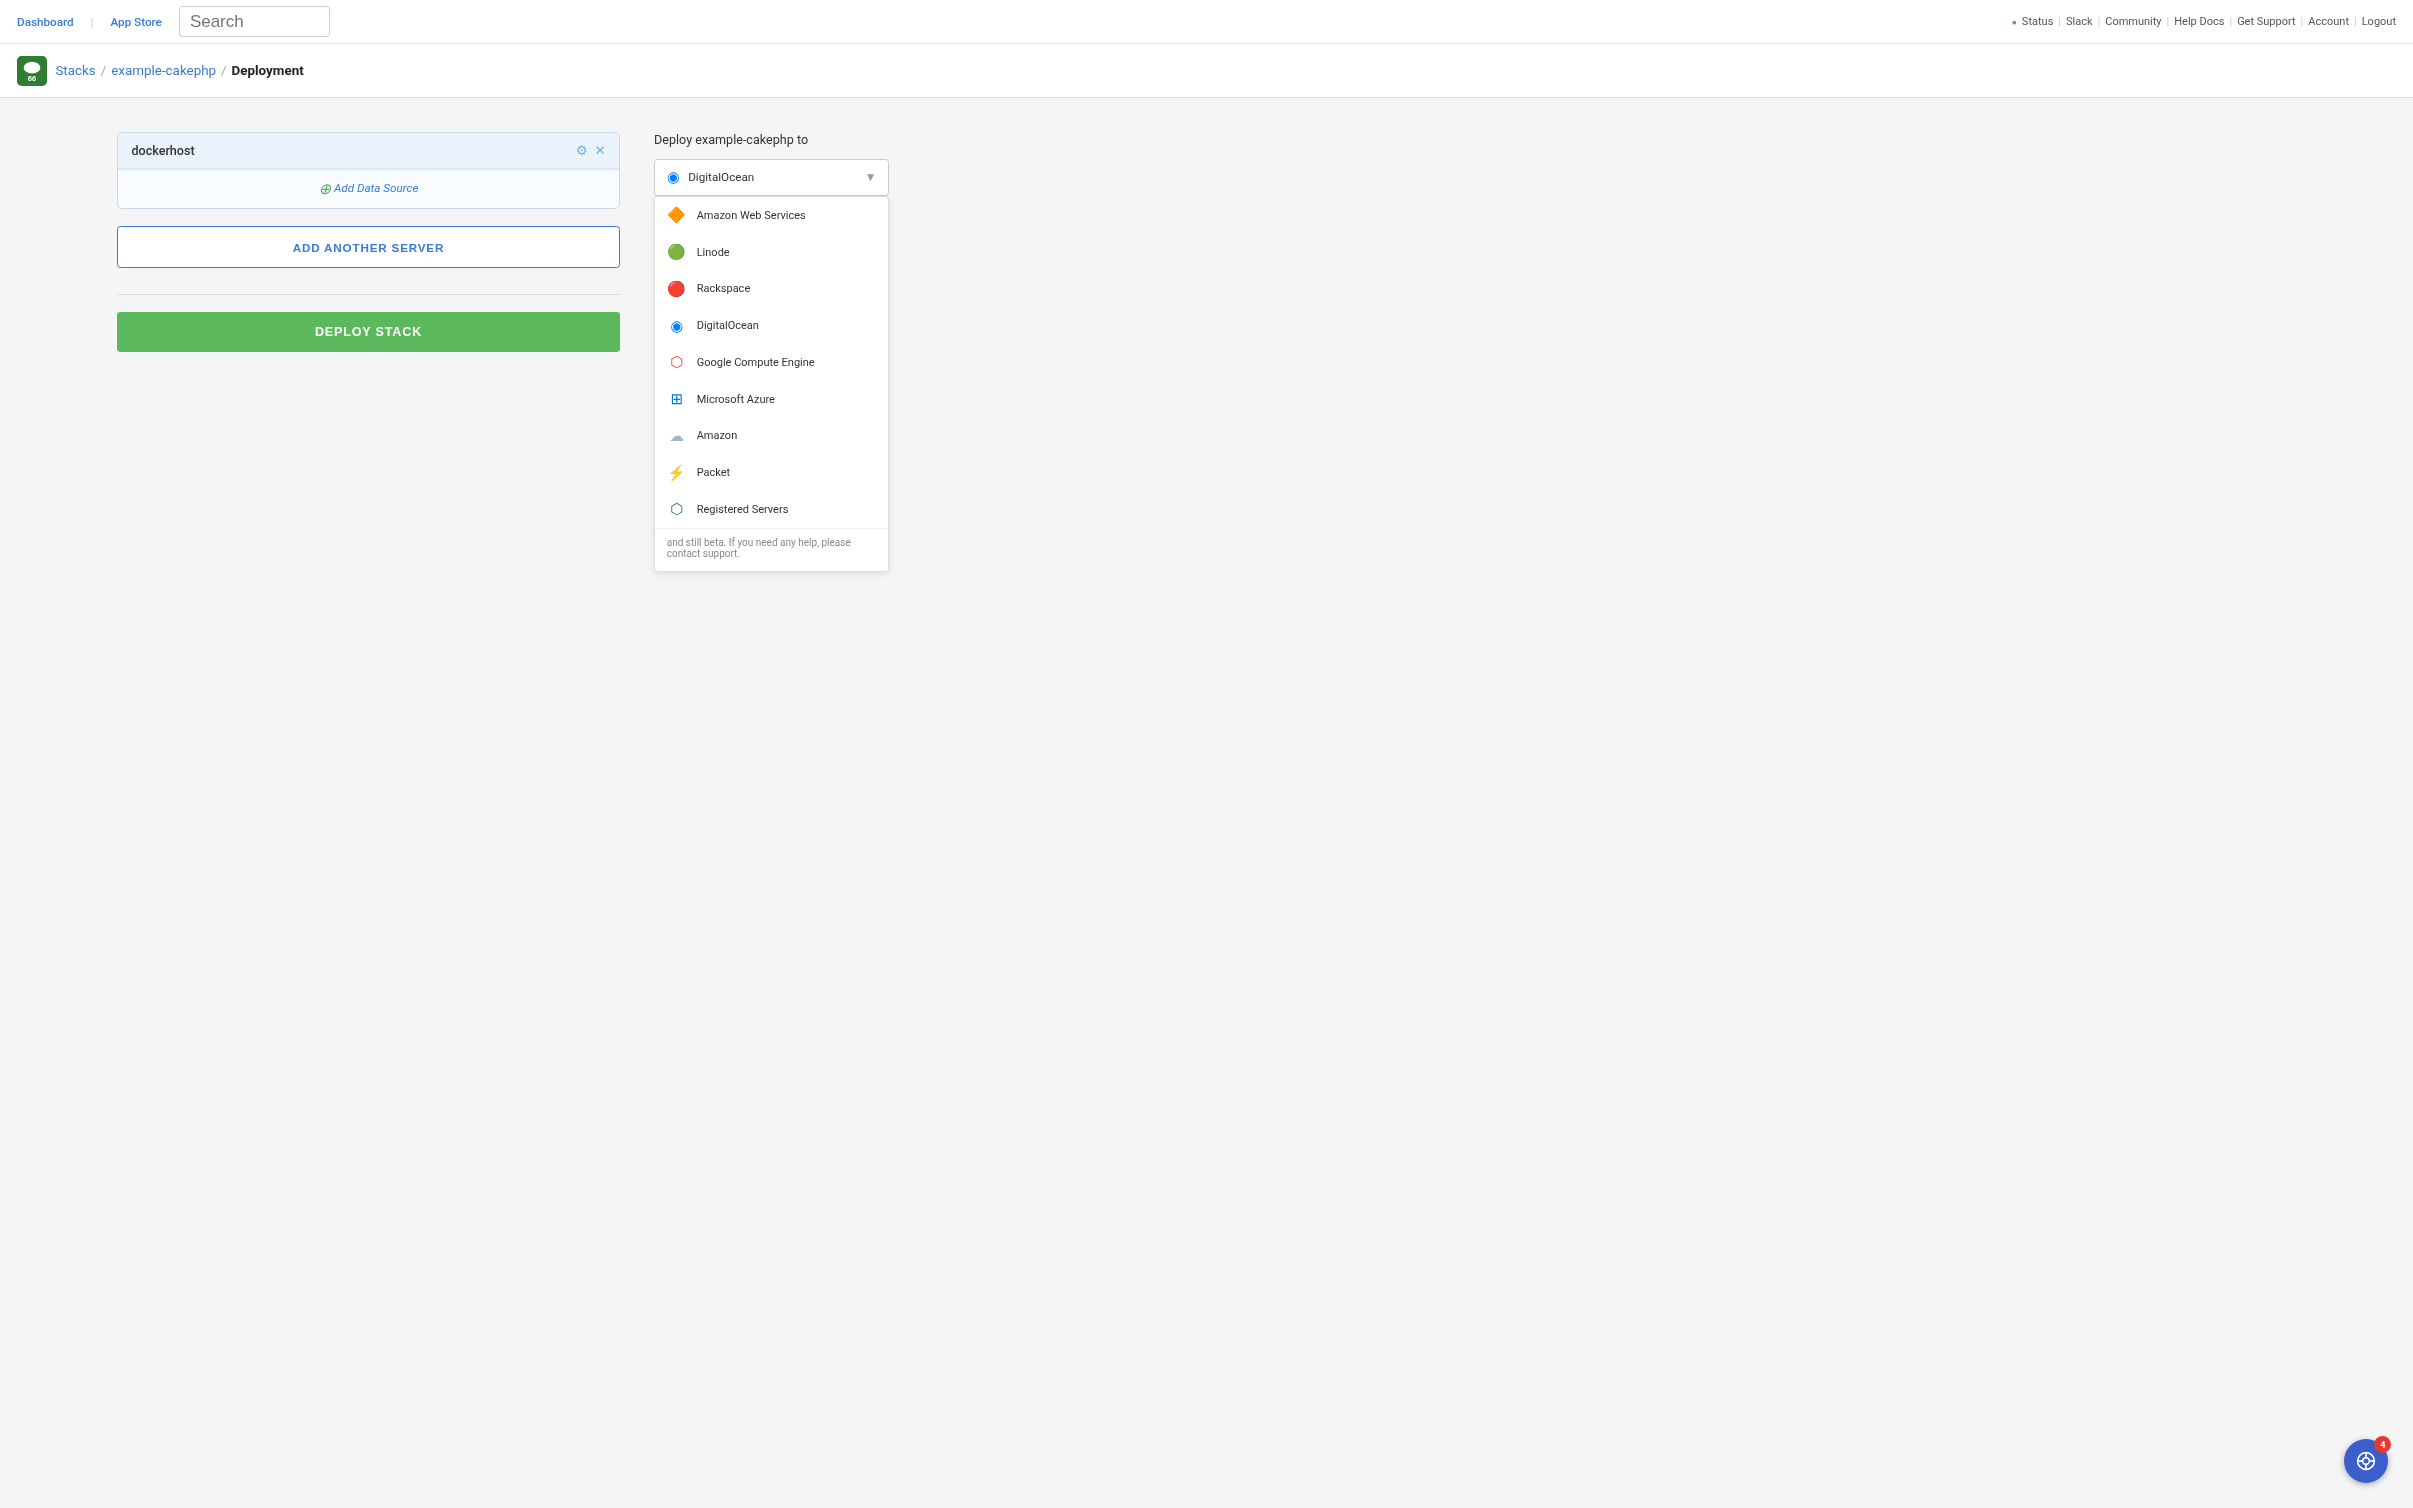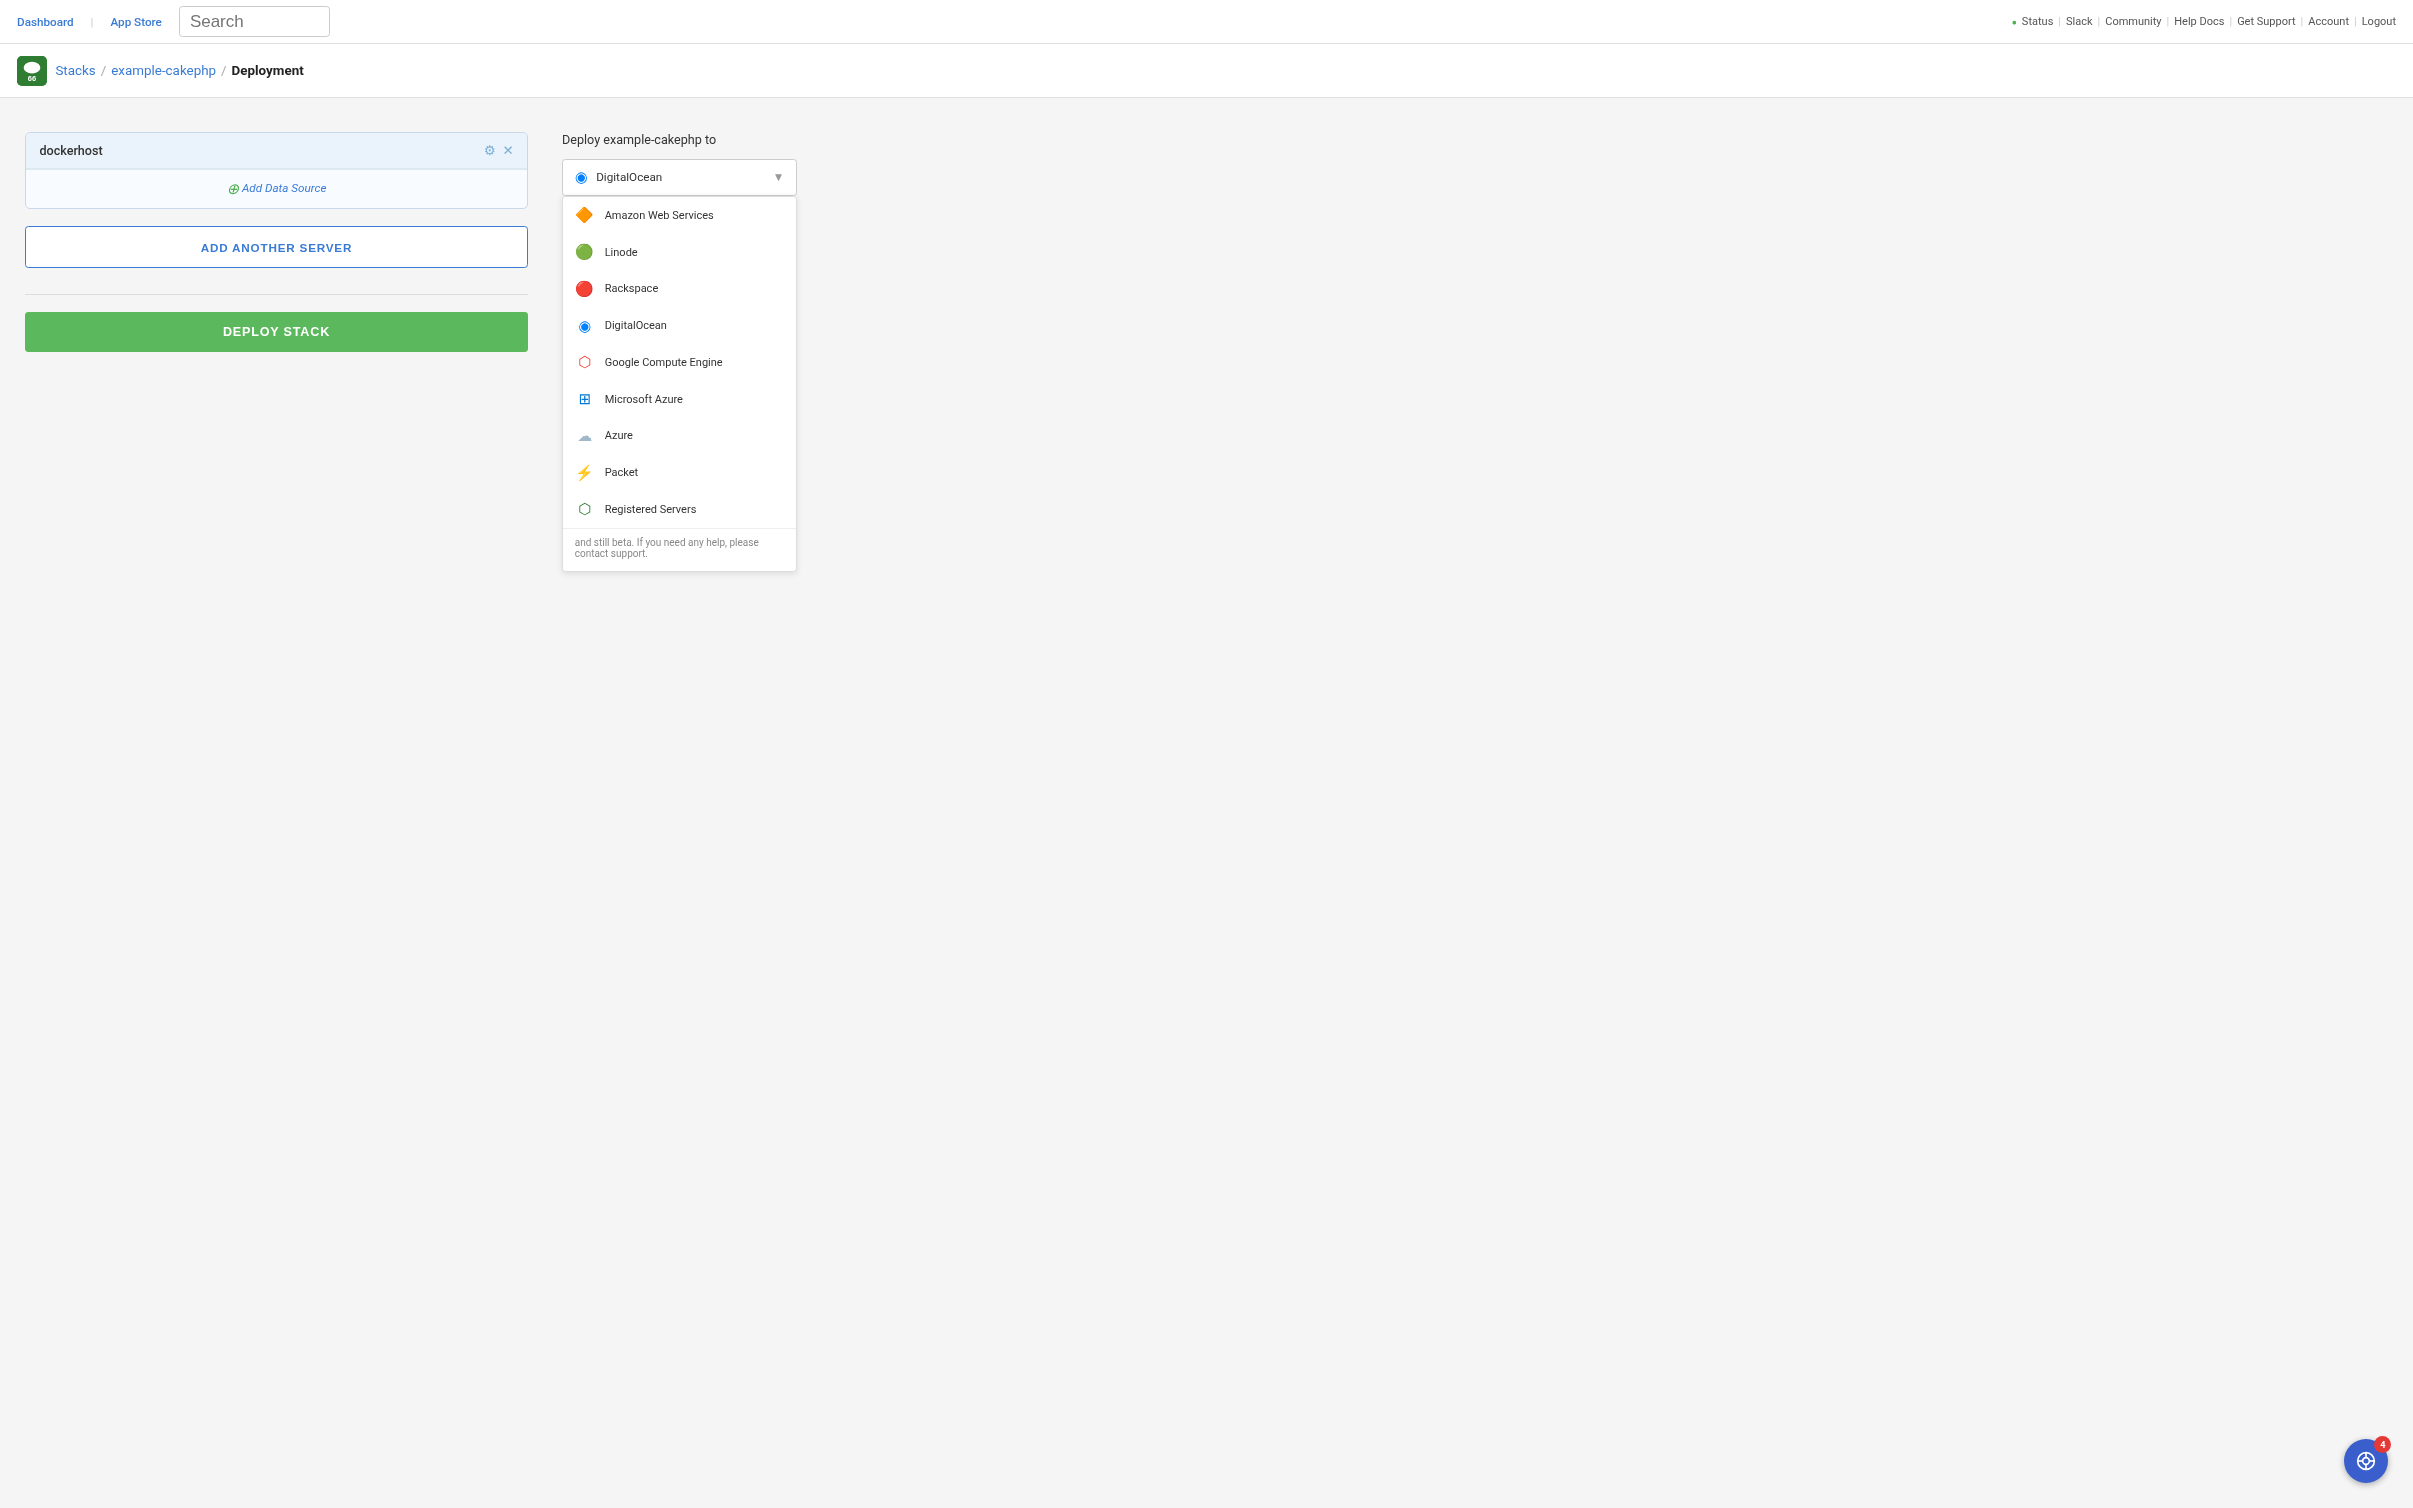--- a/index.html
+++ b/index.html
@@ -49,24 +49,25 @@
       overflow: hidden;
     }
     .cloud66-logo svg { width: 30px; height: 30px; }
     .breadcrumb { display: flex; align-items: center; gap: 5px; font-size: 13.4px; }
     .breadcrumb a { color: #3a7bd5; text-decoration: none; }
     .breadcrumb .sep { color: #aaa; }
     .breadcrumb .current { font-weight: 700; color: #222; }
 
     
     .main-content {
-      padding: 34px 25px;
+      padding: 34px 16px;
       display: flex;
       gap: 34px;
       max-width: 1006px;
+      justify-content: center;
     }
 
     
     .left-panel { flex: 1; max-width: 503px; }
 
     
     .server-card {
       border: 0.8px solid #c8d8e8;
       border-radius: 5px;
       background: #f8fbff;
@@ -300,21 +301,21 @@
         <div class="provider-item">
           <span class="provider-icon" style="color:#ea4335">⬡</span>
           <span>Google Compute Engine</span>
         </div>
         <div class="provider-item">
           <span class="provider-icon" style="color:#0078d4">⊞</span>
           <span>Microsoft Azure</span>
         </div>
         <div class="provider-item">
           <span class="provider-icon" style="color:#a0b8c8">☁</span>
-          <span>Azure</span>
+          <span>Amazon</span>
         </div>
         <div class="provider-item">
           <span class="provider-icon" style="color:#e53935">⚡</span>
           <span>Packet</span>
         </div>
         <div class="provider-item">
           <span class="provider-icon" style="color:#2e7d32">⬡</span>
           <span>Registered Servers</span>
         </div>
         <div class="beta-note">and still beta. If you need any help, please contact support.</div>

